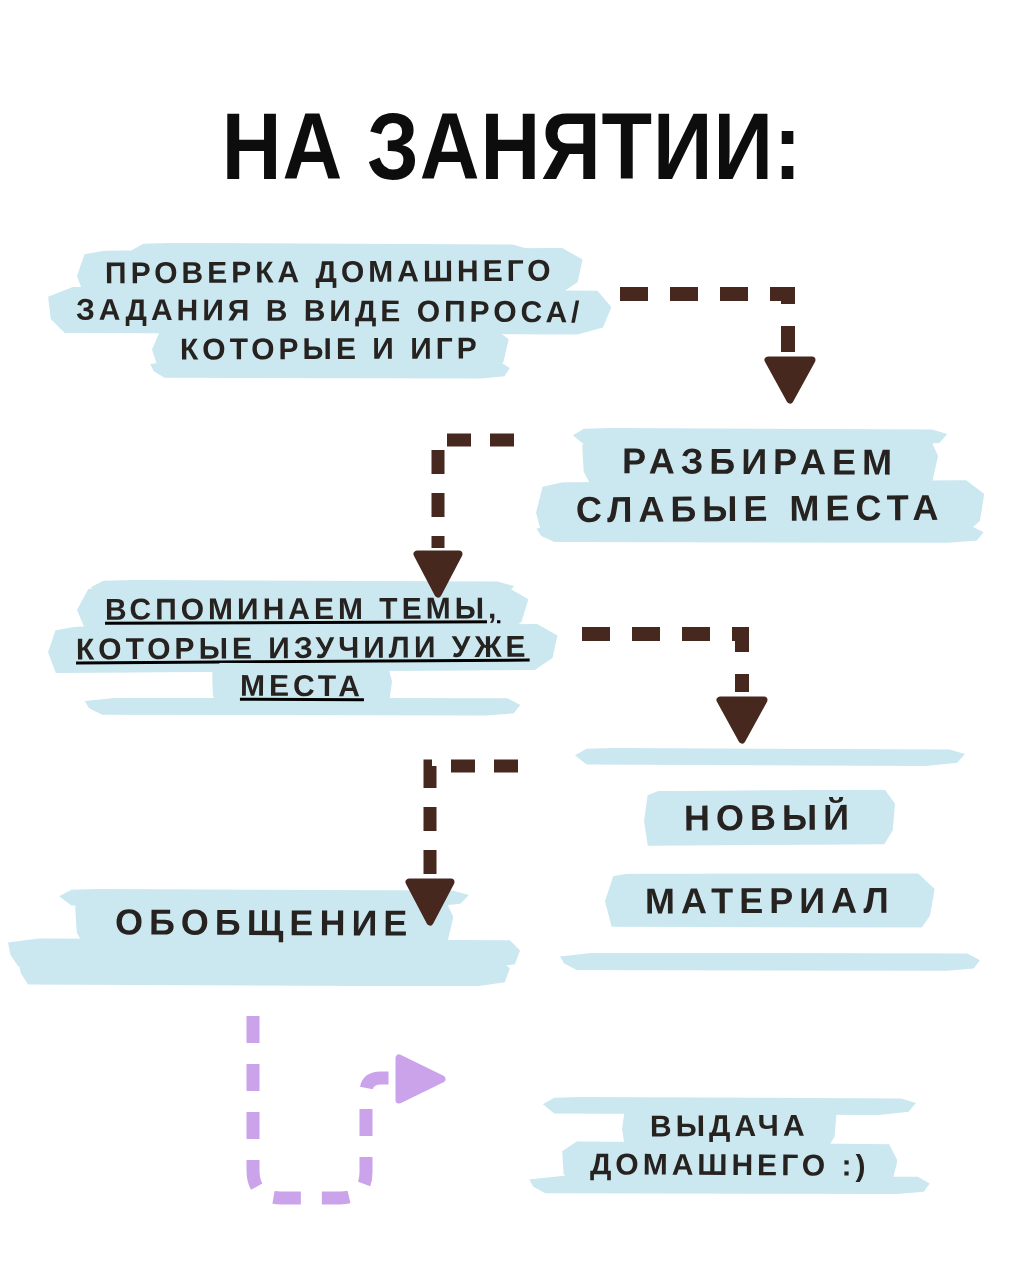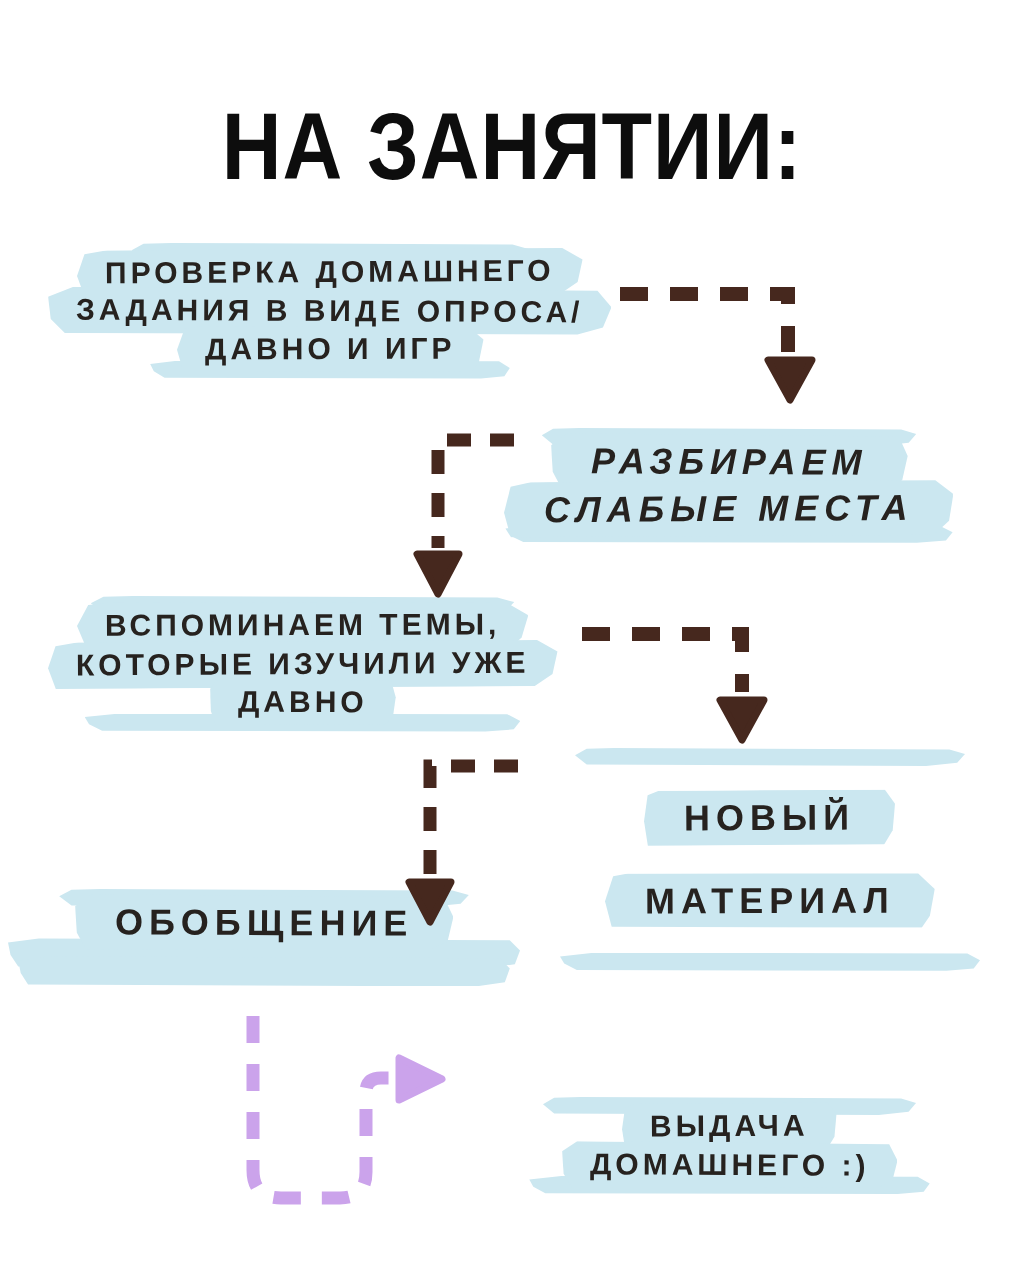--- a/index.html
+++ b/index.html
@@ -58,22 +58,22 @@
   .stroke{
     background:var(--c-highlight-blue);
     z-index:1;
   }
   .stroke.pre{height:18px;margin-bottom:-12px;clip-path:polygon(0% 40%,3% 4%,10% 0%,96% 8%,100% 34%,98% 82%,90% 100%,3% 92%);}
   .stroke.post{height:18px;margin-top:-12px;clip-path:polygon(1% 60%,0% 20%,8% 0%,97% 4%,100% 42%,98.5% 88%,92% 100%,4% 96%);}
   .stroke.slab{height:30px;margin-top:-12px;clip-path:polygon(0.5% 55%,0% 14%,6% 0%,98% 6%,100% 40%,99% 86%,93% 100%,2% 94%);}
 
   
   .s1{left:20px;  top:243px;  width:620px;justify-content:space-between;}
-  .s2{left:469px; top:428px;  width:520px;font-style:italic;}
-  .s3{left:0px;   top:596px;  width:605px;}
+  .s2{left:500px; top:428px;  width:520px;}
+  .s3{left:0px;   top:580px;  width:605px;text-decoration:underline;}
   .s4{left:520px; top:748px;  width:500px;gap:36px;}
   .s5{left:8px;   top:889px;  width:512px;}
   .s6{left:502px; top:1097px; width:455px;}
 
   
   .arrows{
     position:absolute;left:0;top:0;width:1024px;height:1280px;
     z-index:3;
     pointer-events:none;
   }
@@ -107,36 +107,36 @@
 <body>
 
 <div class="canvas">
 
   <h1 class="title">НА ЗАНЯТИИ:</h1>
 
   <section class="step s1">
     <div class="stroke pre" style="width:64%"></div>
     <span class="hl fs30 r1">ПРОВЕРКА ДОМАШНЕГО</span>
     <span class="hl fs30 r2">ЗАДАНИЯ В ВИДЕ ОПРОСА/</span>
-    <span class="hl fs30 r3">ДАВНО И ИГР</span>
+    <span class="hl fs30 r3">КОТОРЫЕ И ИГР</span>
     <div class="stroke post" style="width:58%"></div>
   </section>
 
   <section class="step s2">
     <div class="stroke pre" style="width:72%"></div>
     <span class="hl fs36 r2">РАЗБИРАЕМ</span>
     <span class="hl fs36 r1">СЛАБЫЕ МЕСТА</span>
     <div class="stroke post" style="width:86%"></div>
   </section>
 
   <section class="step s3">
     <div class="stroke pre" style="width:70%"></div>
     <span class="hl fs30 r3">ВСПОМИНАЕМ ТЕМЫ,</span>
     <span class="hl fs30 r1">КОТОРЫЕ ИЗУЧИЛИ УЖЕ</span>
-    <span class="hl fs30 r2">ДАВНО</span>
+    <span class="hl fs30 r2">МЕСТА</span>
     <div class="stroke post" style="width:72%"></div>
   </section>
 
   <section class="step s4">
     <div class="stroke pre" style="width:78%"></div>
     <span class="hl fs36 r1">НОВЫЙ</span>
     <span class="hl fs36 r3">МАТЕРИАЛ</span>
     <div class="stroke post" style="width:84%"></div>
   </section>
 

